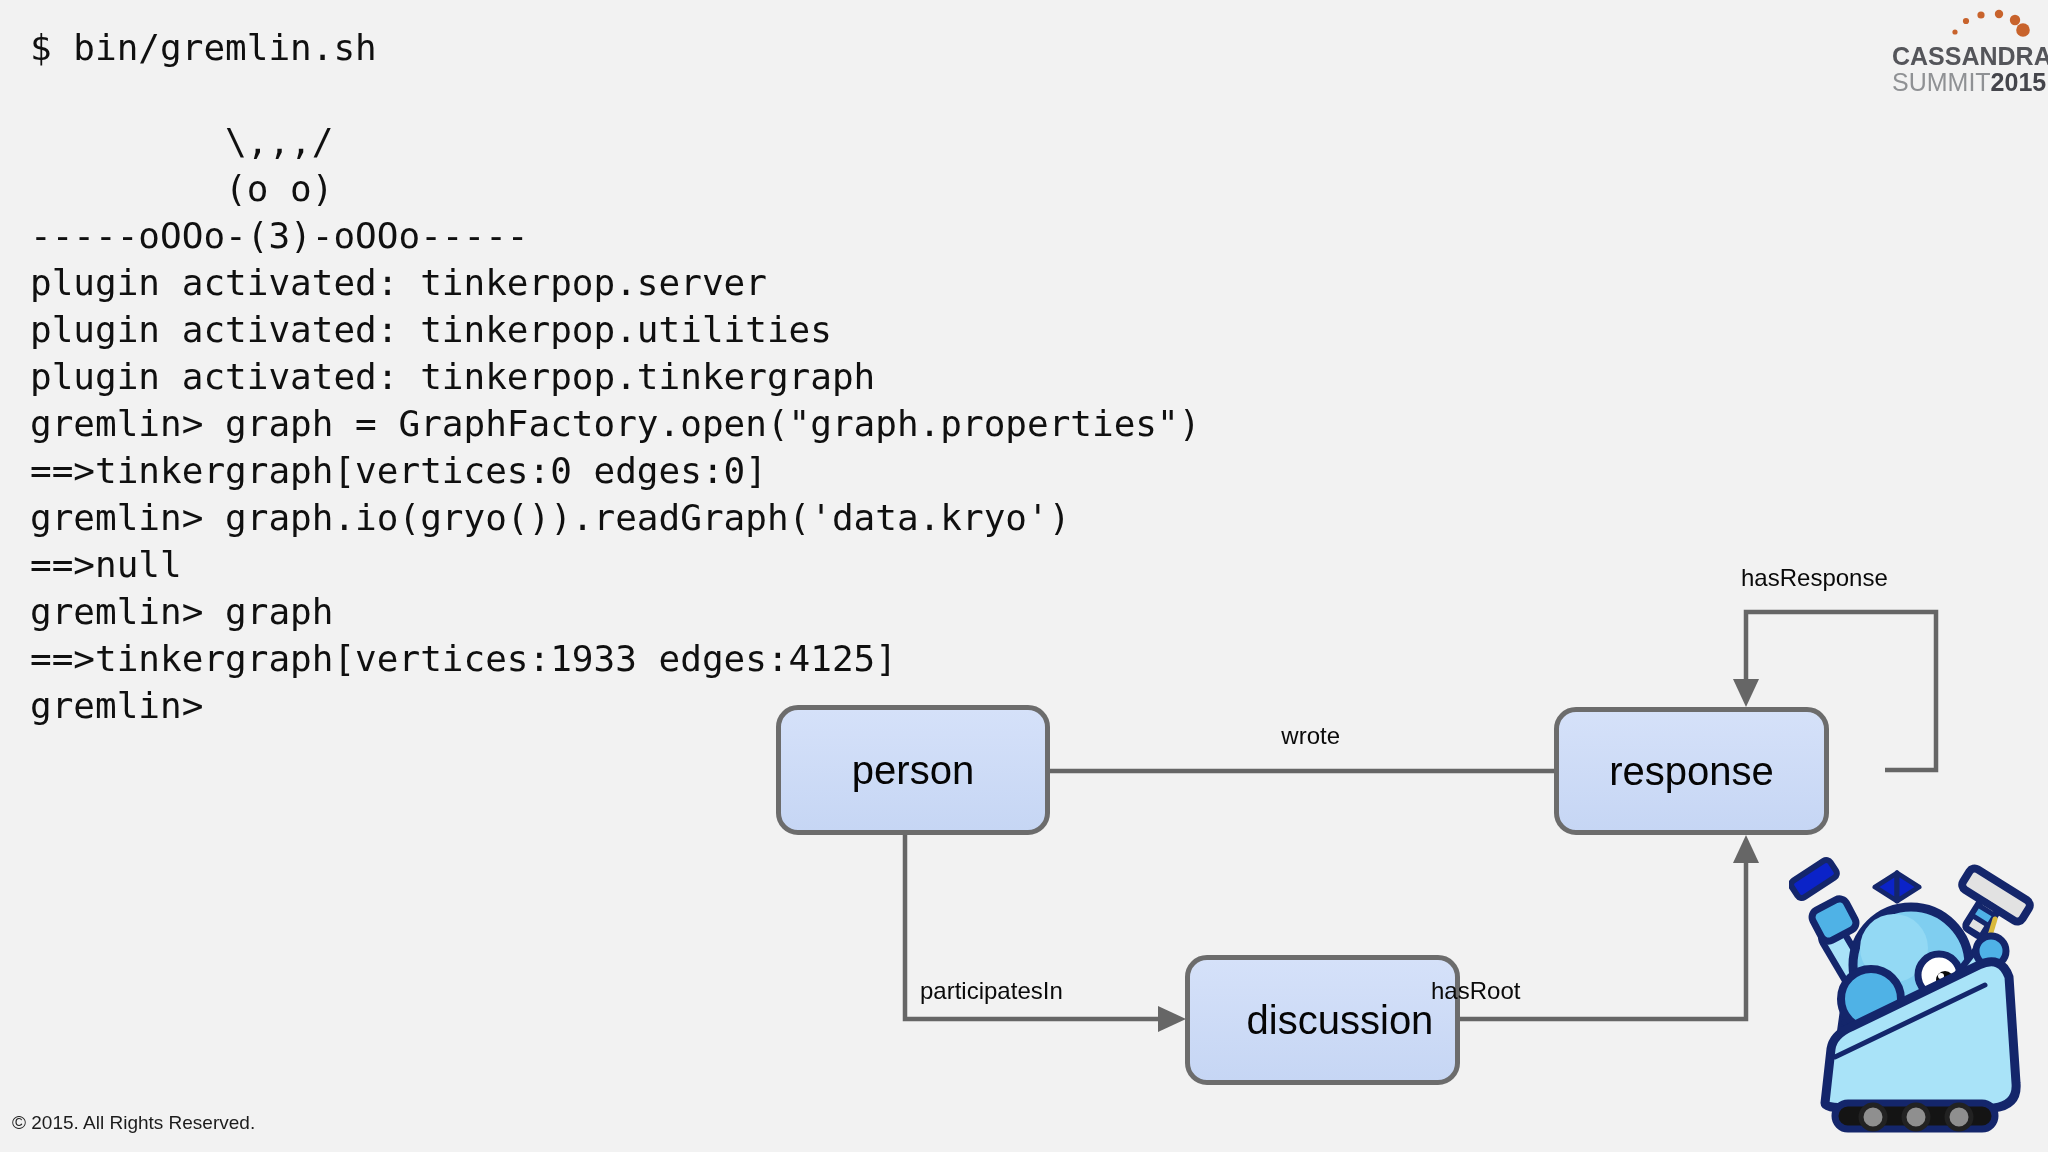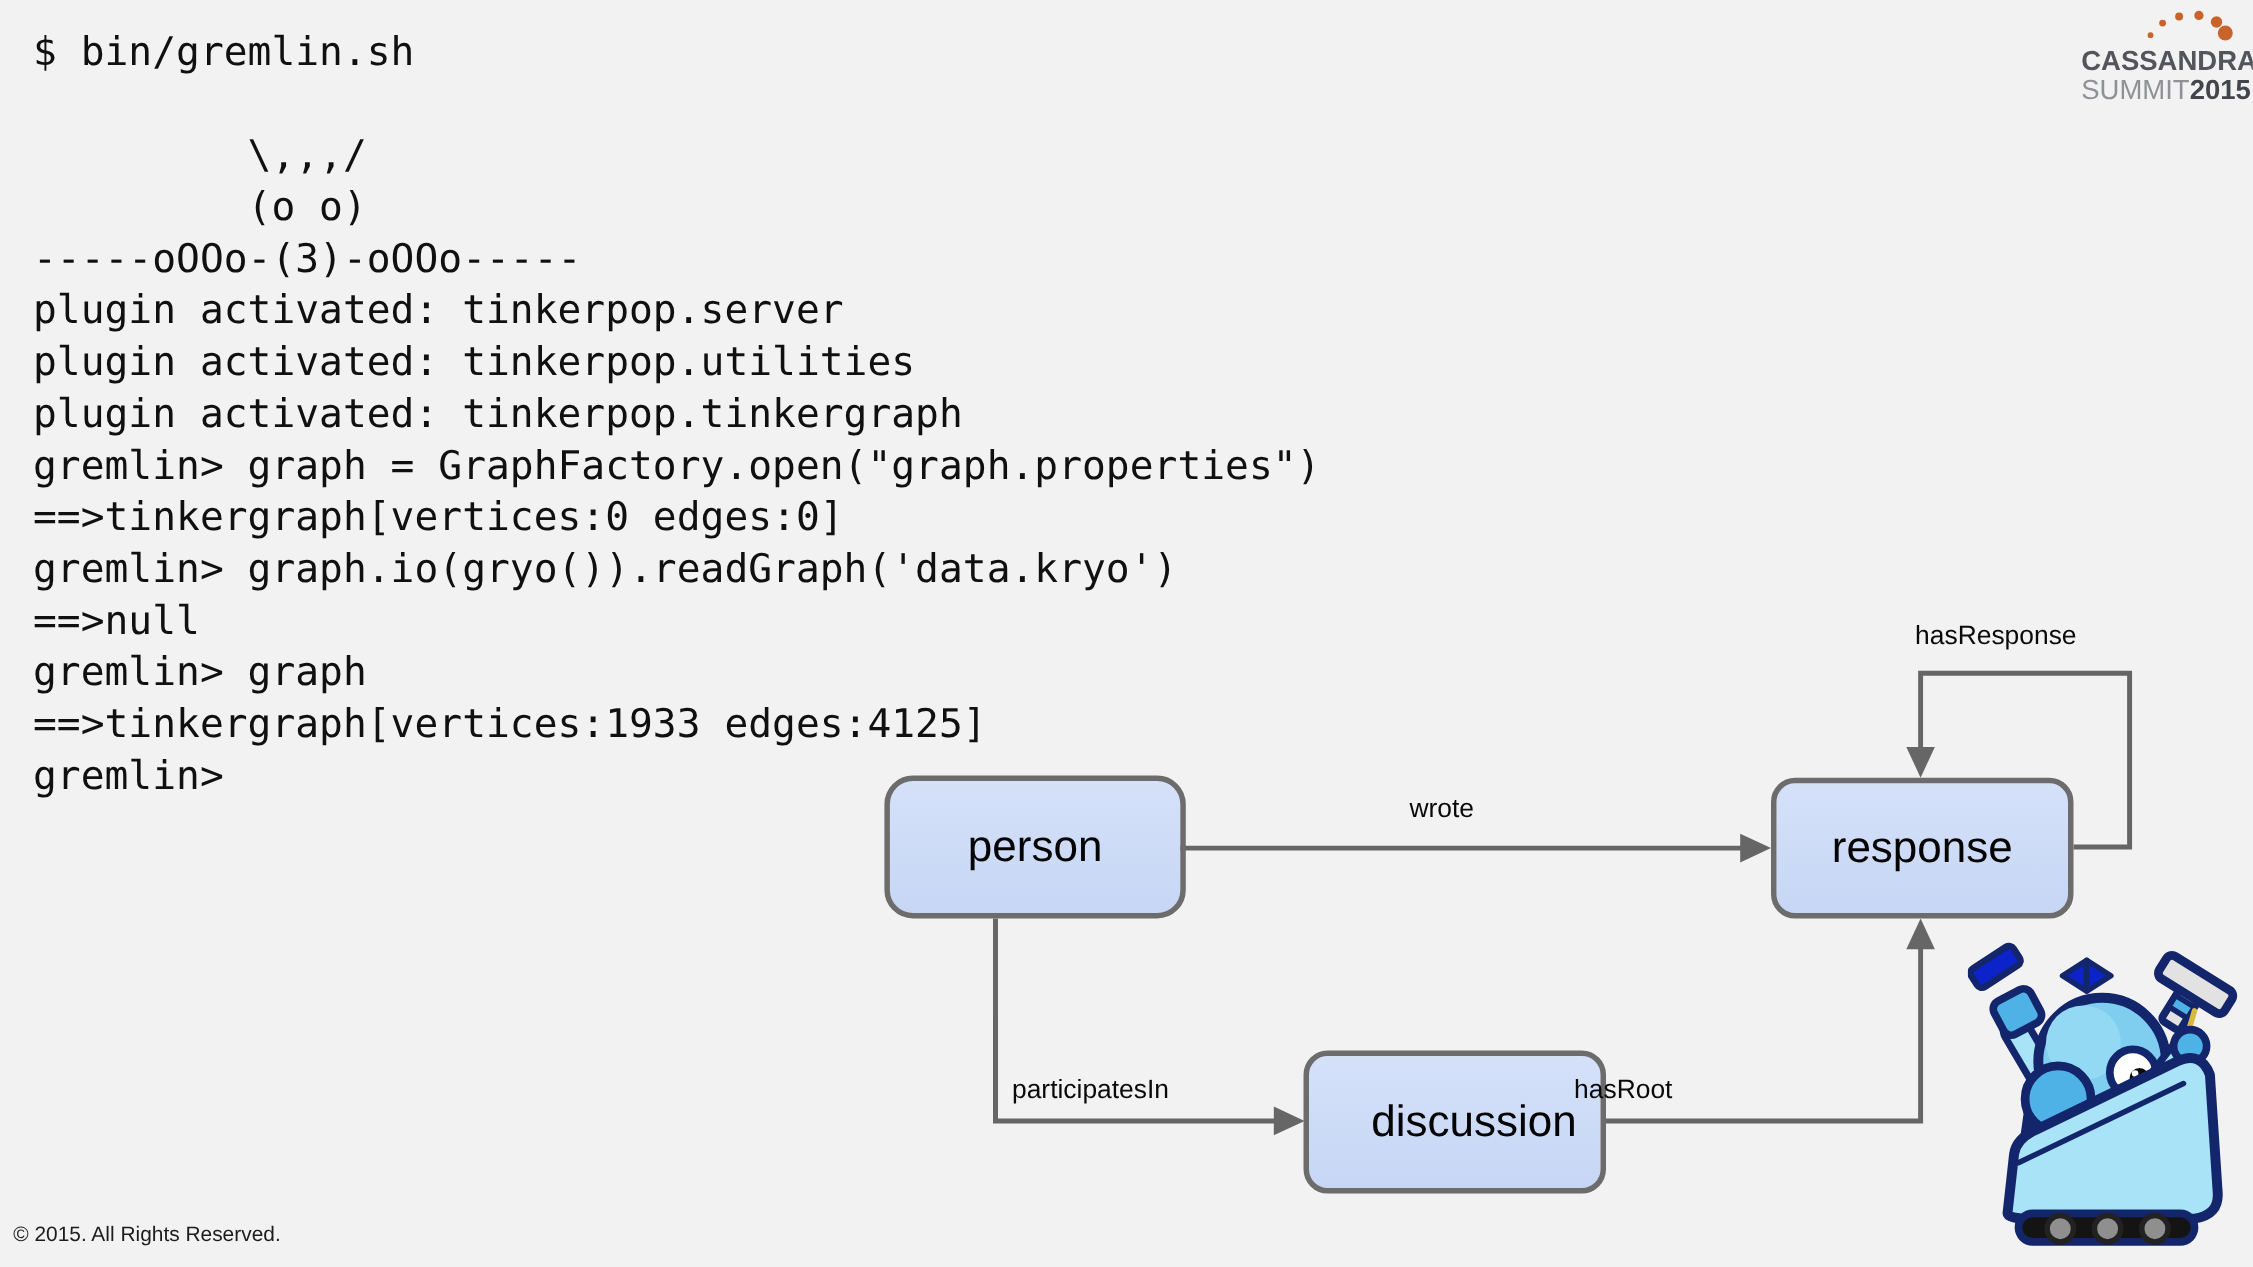--- a/index.html
+++ b/index.html
@@ -17,23 +17,23 @@
   }
   
   .edges-svg{position:absolute;left:0;top:0;width:2048px;height:1152px;}
   .node{
     position:absolute;box-sizing:border-box;
     border:5px solid #6C6C6C;border-radius:22px;
     background:linear-gradient(180deg,#D5E1F9 0%,#C6D6F4 100%);
     display:flex;align-items:center;justify-content:center;
     font-size:40px;color:#050505;
   }
-  .node-person{left:804px;top:705px;width:274px;height:130px;border-radius:26px;}
+  .node-person{left:776px;top:705px;width:274px;height:130px;}
   .node-discussion{left:1185px;top:955px;width:275px;height:130px;padding-left:35px;}
-  .node-response{left:1610px;top:707px;width:275px;height:128px;}
+  .node-response{left:1554px;top:707px;width:275px;height:128px;}
   .edge-label{
     position:absolute;font-size:24px;color:#0a0a0a;white-space:nowrap;
   }
   .lbl-wrote{left:1180px;top:722px;width:160px;text-align:right;}
   .lbl-participatesIn{left:920px;top:977px;}
   .lbl-hasRoot{left:1431px;top:977px;}
   .lbl-hasResponse{left:1741px;top:564px;}
   
   .logo{position:absolute;left:1878px;top:6px;width:162px;height:90px;}
   .logo-dots{position:absolute;left:30px;top:0;width:130px;height:38px;}

